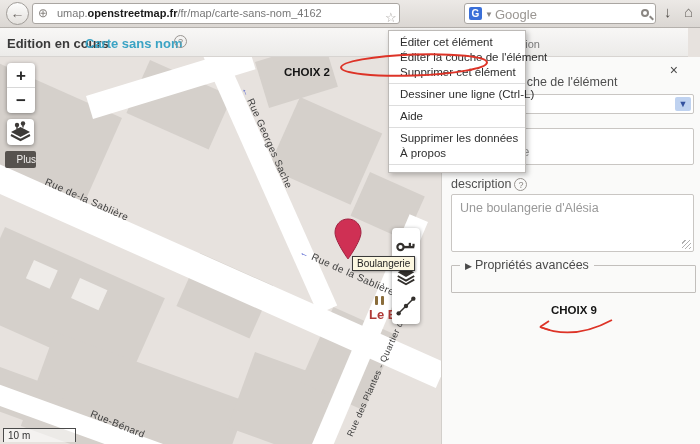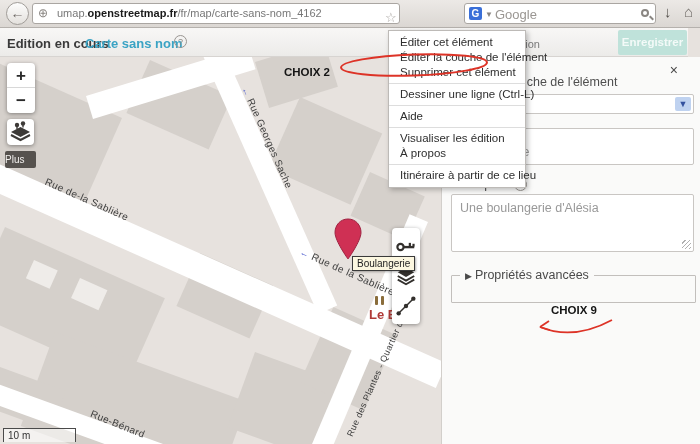--- a/index.html
+++ b/index.html
@@ -53,21 +53,21 @@
 
   .zoom-box { position:absolute; left:7px; top:6px; width:28px; height:50px; background:#fff;
     border-radius:4px; box-shadow:0 1px 4px rgba(0,0,0,.4); }
   .zoom-in,.zoom-out { position:absolute; left:0; width:28px; height:25px; font-size:17px; font-weight:bold;
     color:#2a2a2a; text-align:center; line-height:25px; cursor:pointer; }
   .zoom-in { top:0; border-bottom:1px solid #d8d8d8; }
   .zoom-out { top:25px; }
   .layers-btn { position:absolute; left:7px; top:62px; width:27px; height:26px; background:#fff;
     border-radius:4px; box-shadow:0 1px 4px rgba(0,0,0,.4); }
   .plus-btn { position:absolute; left:5px; top:94px; width:31px; height:17px; background:#56524e;
-    border-radius:2px; color:#f2f0ee; font-size:10px; text-align:left; line-height:17px; }
+    border-radius:2px; color:#f2f0ee; font-size:10px; text-align:right; line-height:17px; }
   .scale-ctl { position:absolute; left:3px; top:371px; width:73px; height:14px;
     background:rgba(255,255,255,.55); border:1px solid #4a4a4a; border-bottom:none;
     font-size:10px; color:#333; padding-left:4px; line-height:13px; }
 
   .edit-strip { position:absolute; left:392px; top:171px; width:28px; height:96px; background:#fff;
     border-radius:4px; box-shadow:0 1px 4px rgba(0,0,0,.4); }
   .strip-ico { position:absolute; left:3px; width:22px; height:22px; }
 
   .marker { position:absolute; left:334px; top:161px; width:28px; height:42px; }
   .map-tooltip { position:absolute; left:352px; top:199px; background:#fcf7e0; border:1px solid #3a3a3a;
@@ -130,21 +130,20 @@
     </div>
     <span class="dl-btn">↓</span>
     <span class="home-btn">⌂</span>
   </div>
 
   <div class="app-bar">
     <span class="edit-status">Edition en cours</span>
     <span class="map-name">Carte sans nom</span>
     <span class="help-ico">?</span>
     <span class="disable-edit">Desactiver l'édition</span>
-    <span class="save-btn">Enregistrer</span>
   </div>
 
   <div class="map">
 
     <div class="bld" style="left:-15px;top:0px;width:150px;height:95px;transform:rotate(24deg);"></div>
     <div class="bld" style="left:150px;top:3px;width:90px;height:58px;transform:rotate(24deg);"></div>
     <div class="bld" style="left:255px;top:5px;width:72px;height:48px;transform:rotate(-17deg);"></div>
     <div class="bld" style="left:300px;top:40px;width:90px;height:78px;transform:rotate(24deg);"></div>
     <div class="bld" style="left:395px;top:3px;width:44px;height:82px;"></div>
     <div class="bld" style="left:370px;top:115px;width:60px;height:48px;transform:rotate(24deg);"></div>
@@ -227,41 +226,40 @@
     <input class="name-input" value="Boulangerie" style="">
 
     <span class="field-label" style="left:9px;top:120px;">
       <span>description</span><span class="q-ico">?</span>
     </span>
     <div class="desc-area">
       <span>Une boulangerie d'Alésia</span>
       <span class="resize-grip"></span>
     </div>
 
-    <div class="fset" style="top:218px;height:28px;">
+    <div class="fset" style="top:208px;height:28px;">
       <span class="fset-legend">
         <span class="tri">▶</span><span>Propriétés avancées</span>
       </span>
     </div>
 
   </div>
 
   <div class="ctx-menu">
     <div class="ctx-item">Éditer cet élément</div>
     <div class="ctx-item">Éditer la couche de l'élément</div>
     <div class="ctx-item">Supprimer cet élément</div>
     <div class="ctx-sep"></div>
     <div class="ctx-item">Dessiner une ligne (Ctrl-L)</div>
     <div class="ctx-sep"></div>
     <div class="ctx-item">Aide</div>
     <div class="ctx-sep"></div>
-    <div class="ctx-item">Visualiser les édition</div>
+    <div class="ctx-item">Supprimer les données</div>
     <div class="ctx-item">À propos</div>
     <div class="ctx-sep"></div>
-    <div class="ctx-item">Itinéraire à partir de ce lieu</div>
   </div>
 
   <div class="choix" style="left:284px;top:66px;">CHOIX 2</div>
   <svg class="anno-svg" style="left:338px;top:51px;" width="152" height="30">
     <ellipse cx="76" cy="14" rx="73" ry="10.5" fill="none" stroke="#dd3327" stroke-width="2" transform="rotate(-2 76 14)"></ellipse>
   </svg>
   <div class="choix" style="left:551px;top:304px;">CHOIX 9</div>
   <svg class="anno-svg" style="left:532px;top:314px;" width="82" height="24">
     <path d="M80,6 C54,20 30,22 8,13" fill="none" stroke="#dd3327" stroke-width="1.8"></path>
     <path d="M8,13 l9,-6 M8,13 l10,3" fill="none" stroke="#dd3327" stroke-width="1.8"></path>

